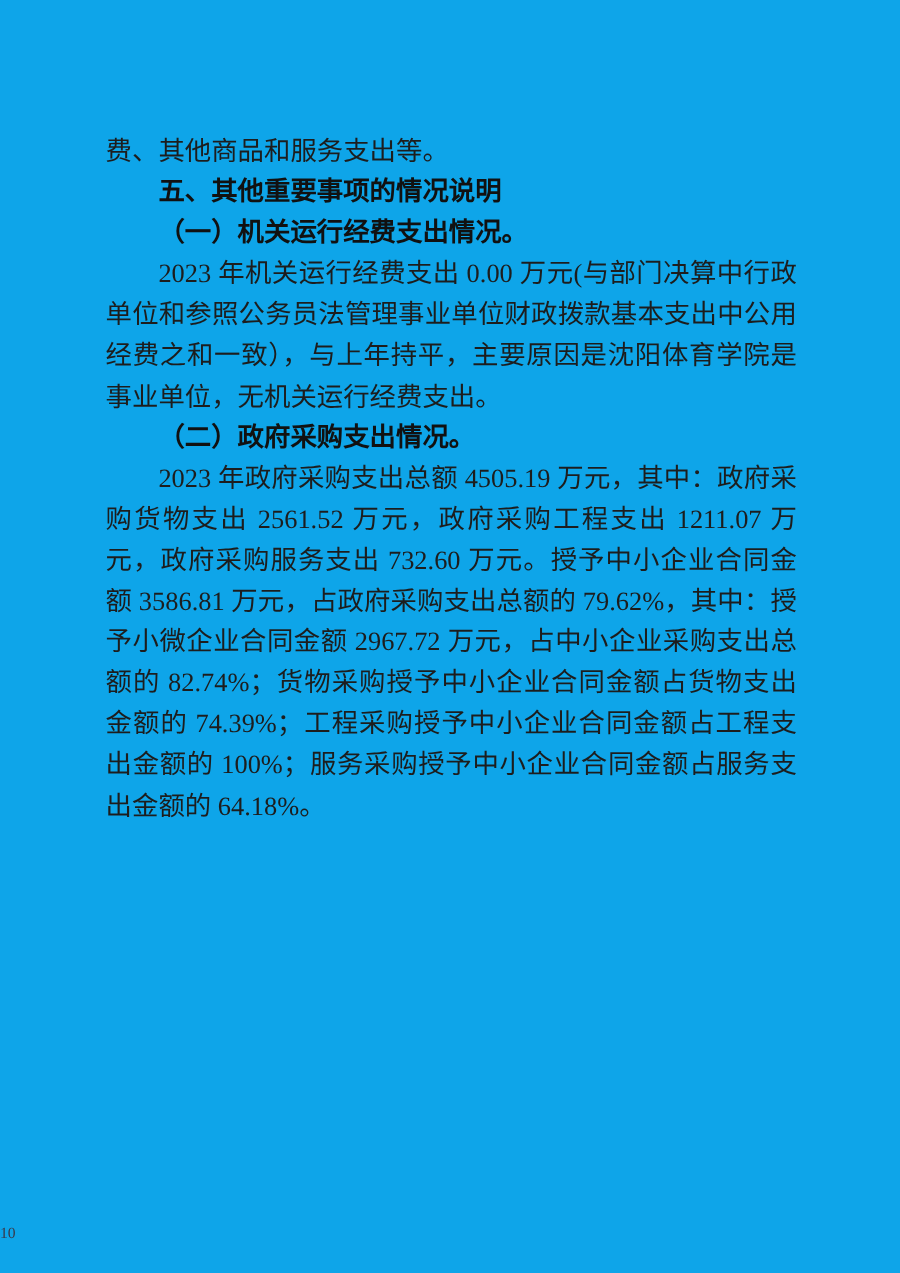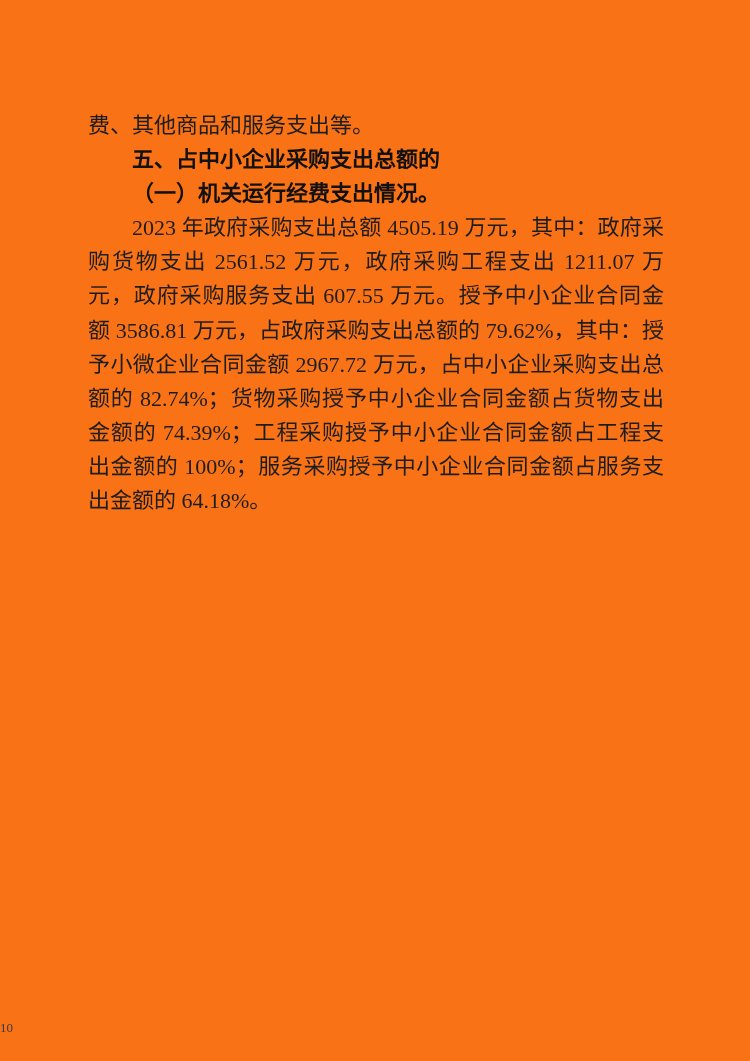--- a/index.html
+++ b/index.html
@@ -4,21 +4,21 @@
 <style>
   html, body {
     margin: 0;
     padding: 0;
     background: #ffffff;
   }
   .page {
     position: relative;
     width: 750px;
     height: 1061px;
-    background: #f97316;
+    background: #0ea5e9;
     overflow: hidden;
     font-family: "Liberation Serif", serif;
   }
   .content {
     position: absolute;
     top: 109px;
     left: 88px;
     width: 576px;
     font-size: 22px;
     line-height: 34.1px;
@@ -58,18 +58,20 @@
     color: #39394a;
     font-family: "Liberation Serif", serif;
   }
 </style>
 </head>
 <body>
 
 <div class="page">
   <div class="content">
     <p class="para-cont">费、其他商品和服务支出等。</p>
-    <p class="heading-major">五、占中小企业采购支出总额的</p>
+    <p class="heading-major">五、其他重要事项的情况说明</p>
     <p class="heading-sub">（一）机关运行经费支出情况。</p>
-    <p class="para">2023 年政府采购支出总额 4505.19 万元，其中：政府采购货物支出 2561.52 万元，政府采购工程支出 1211.07 万元，政府采购服务支出 607.55 万元。授予中小企业合同金额 3586.81 万元，占政府采购支出总额的 79.62%，其中：授予小微企业合同金额 2967.72 万元，占中小企业采购支出总额的 82.74%；货物采购授予中小企业合同金额占货物支出金额的 74.39%；工程采购授予中小企业合同金额占工程支出金额的 100%；服务采购授予中小企业合同金额占服务支出金额的 64.18%。</p>
+    <p class="para">2023 年机关运行经费支出 0.00 万元(与部门决算中行政单位和参照公务员法管理事业单位财政拨款基本支出中公用经费之和一致），与上年持平，主要原因是沈阳体育学院是事业单位，无机关运行经费支出。</p>
+    <p class="heading-sub">（二）政府采购支出情况。</p>
+    <p class="para">2023 年政府采购支出总额 4505.19 万元，其中：政府采购货物支出 2561.52 万元，政府采购工程支出 1211.07 万元，政府采购服务支出 732.60 万元。授予中小企业合同金额 3586.81 万元，占政府采购支出总额的 79.62%，其中：授予小微企业合同金额 2967.72 万元，占中小企业采购支出总额的 82.74%；货物采购授予中小企业合同金额占货物支出金额的 74.39%；工程采购授予中小企业合同金额占工程支出金额的 100%；服务采购授予中小企业合同金额占服务支出金额的 64.18%。</p>
   </div>
   <div class="footer">10</div>
 </div>
 
 </body></html>

